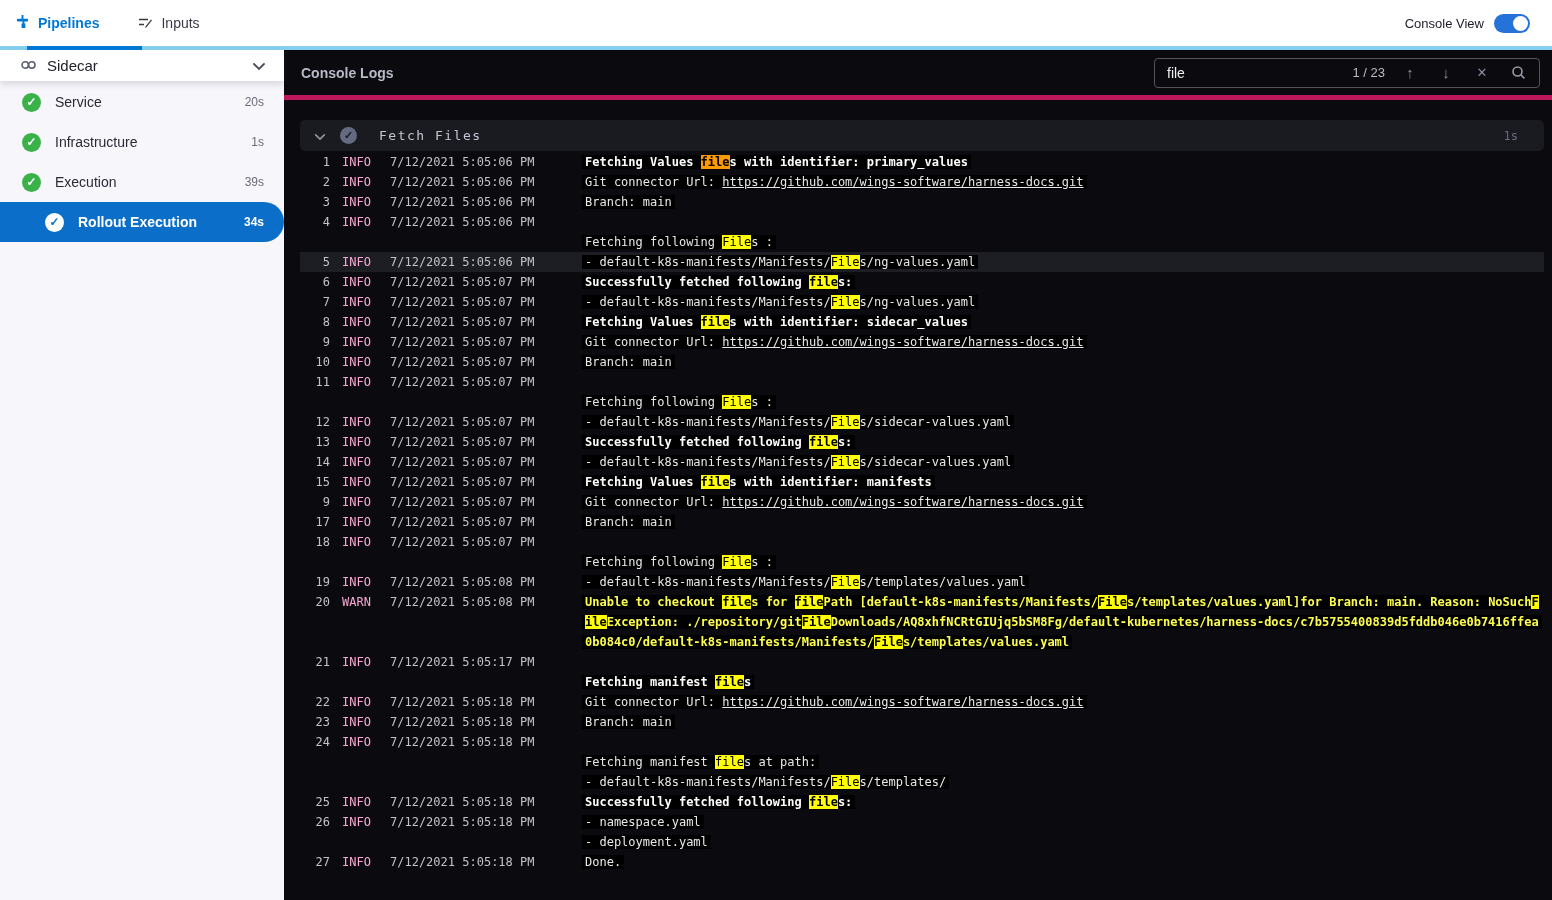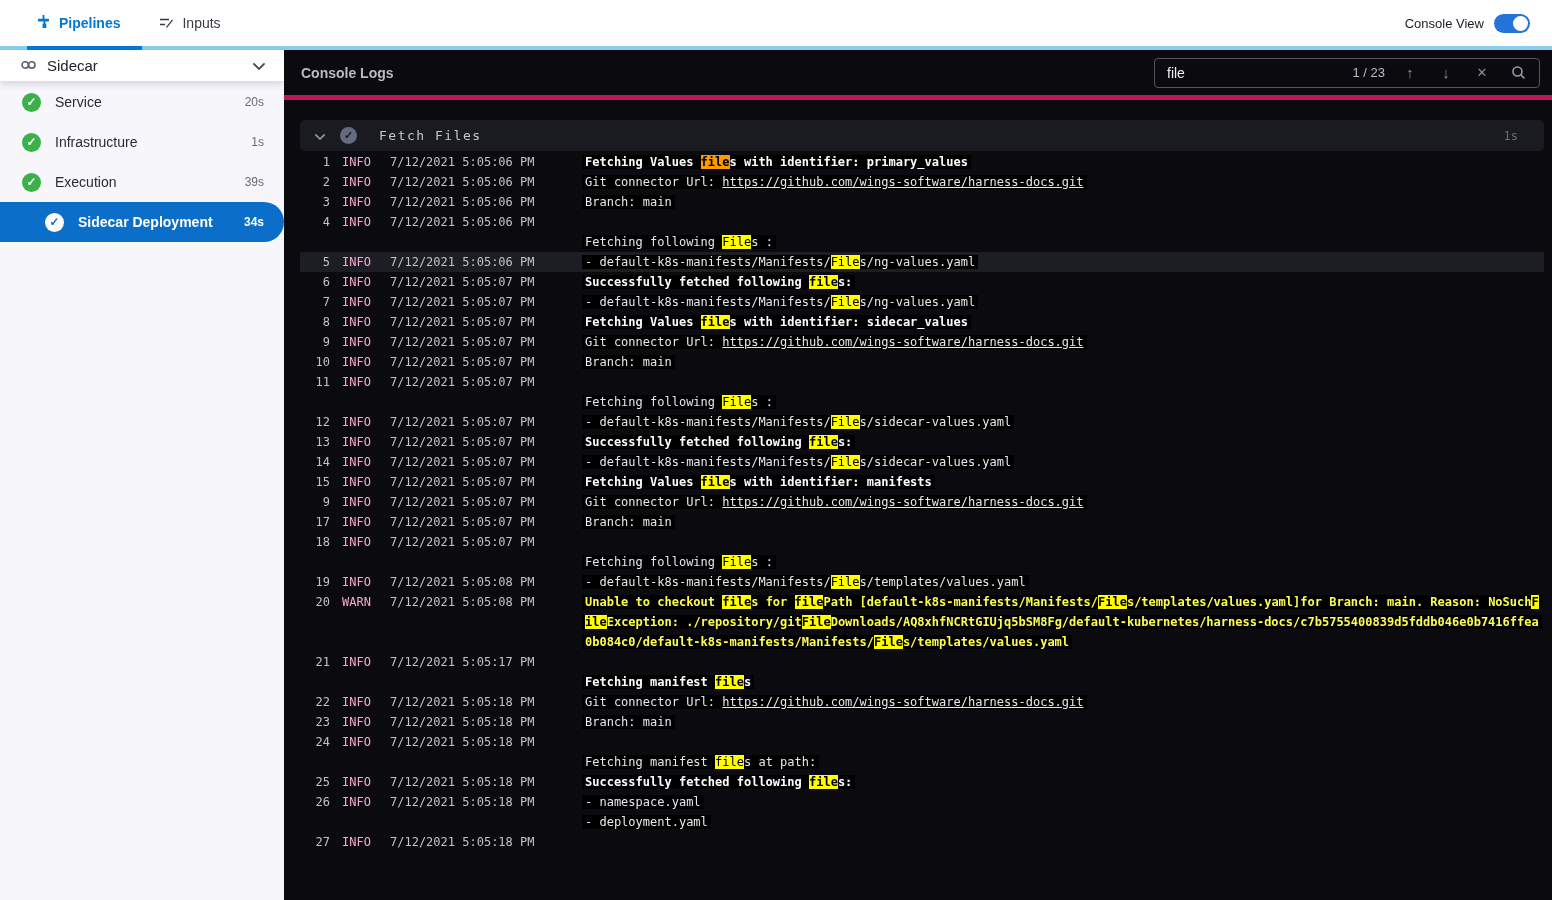--- a/index.html
+++ b/index.html
@@ -1,21 +1,21 @@
 <!DOCTYPE html>
 <html style="--accent_blue: #0278d5; --strip_blue: #87cff0; --toggle_blue: #2573d8; --selected_blue: #0b6fc9; --success_green: #3bb14a; --warn_yellow: #fdfd4e; --match_yellow: #ffff00; --current_match_orange: #ff9900;"><head>
 <meta charset="utf-8">
 <style>
   * { margin:0; padding:0; box-sizing:border-box; }
   html,body { width:1552px; height:900px; overflow:hidden; background:#0b0b0f;
     font-family:"Liberation Sans", sans-serif; }
 
   
   .topbar { position:relative; height:50px; background:#ffffff; }
-  .topbar-inner { height:46px; display:flex; align-items:center; padding-left:36px; }
+  .topbar-inner { height:46px; display:flex; align-items:center; padding-left:15px; }
   .strip { position:absolute; left:0; bottom:0; width:100%; height:4px; background:var(--strip_blue,#87cff0); }
   .tab { display:flex; align-items:center; gap:8px; font-size:14px; cursor:pointer; }
   .tab.active { color:var(--accent_blue,#0278d5); font-weight:bold; }
   .tab.inactive { color:#383946; margin-left:38px; }
   .tab-underline { position:absolute; left:27px; bottom:0; width:115px; height:4px;
     background:var(--accent_blue,#0278d5); z-index:2; }
   .topbar-right { margin-left:auto; display:flex; align-items:center; gap:10px; padding-right:22px;justify-content:space-between; }
   .cv-label { font-size:13px; color:#1c1c28; }
   .toggle { width:36px; height:19px; border-radius:10px; background:var(--toggle_blue,#2573d8);
     position:relative; cursor:pointer; }
@@ -141,21 +141,21 @@
           <span class="label">Infrastructure</span>
           <span class="dur">1s</span>
         </div>
         <div class="sb-item">
           <span class="check-green">✓</span>
           <span class="label">Execution</span>
           <span class="dur">39s</span>
         </div>
         <div class="sb-item selected">
           <span class="check-white">✓</span>
-          <span class="label">Sidecar Deployment</span>
+          <span class="label">Rollout Execution</span>
           <span class="dur">34s</span>
         </div>
       </div>
   </aside>
 
   <main class="console">
     <div class="console-head">
       <span class="console-title">Console Logs</span>
       <div class="searchbox">
         <input type="text" value="file" style="">
@@ -208,20 +208,21 @@
           <div class="log-row"><span class="c-num">19</span><span class="c-lvl">INFO</span><span class="c-time">7/12/2021 5:05:08 PM</span><div class="c-msg"><span class="chip"><span>- default-k8s-manifests/Manifests/</span><span class="hl-m">File</span><span>s/templates/values.yaml</span></span></div></div>
           <div class="log-row"><span class="c-num">20</span><span class="c-lvl">WARN</span><span class="c-time">7/12/2021 5:05:08 PM</span><div class="c-msg"><span class="chip b w"><span>Unable to checkout </span><span class="hl-m">file</span><span>s for </span><span class="hl-m">file</span><span>Path [default-k8s-manifests/Manifests/</span><span class="hl-m">File</span><span>s/templates/values.yaml]for Branch: main. Reason: NoSuch</span><span class="hl-m">F</span></span></div></div>
           <div class="log-row"><span class="c-num"></span><span class="c-lvl"></span><span class="c-time"></span><div class="c-msg"><span class="chip b w"><span class="hl-m">ile</span><span>Exception: ./repository/git</span><span class="hl-m">File</span><span>Downloads/AQ8xhfNCRtGIUjq5bSM8Fg/default-kubernetes/harness-docs/c7b5755400839d5fddb046e0b7416ffea</span></span></div></div>
           <div class="log-row"><span class="c-num"></span><span class="c-lvl"></span><span class="c-time"></span><div class="c-msg"><span class="chip b w"><span>0b084c0/default-k8s-manifests/Manifests/</span><span class="hl-m">File</span><span>s/templates/values.yaml</span></span></div></div>
           <div class="log-row"><span class="c-num">21</span><span class="c-lvl">INFO</span><span class="c-time">7/12/2021 5:05:17 PM</span><div class="c-msg"></div></div>
           <div class="log-row"><span class="c-num"></span><span class="c-lvl"></span><span class="c-time"></span><div class="c-msg"><span class="chip b"><span>Fetching manifest </span><span class="hl-m">file</span><span>s</span></span></div></div>
           <div class="log-row"><span class="c-num">22</span><span class="c-lvl">INFO</span><span class="c-time">7/12/2021 5:05:18 PM</span><div class="c-msg"><span class="chip"><span>Git connector Url: </span><span class="lnk">https://github.com/wings-software/harness-docs.git</span></span></div></div>
           <div class="log-row"><span class="c-num">23</span><span class="c-lvl">INFO</span><span class="c-time">7/12/2021 5:05:18 PM</span><div class="c-msg"><span class="chip"><span>Branch: main</span></span></div></div>
           <div class="log-row"><span class="c-num">24</span><span class="c-lvl">INFO</span><span class="c-time">7/12/2021 5:05:18 PM</span><div class="c-msg"></div></div>
           <div class="log-row"><span class="c-num"></span><span class="c-lvl"></span><span class="c-time"></span><div class="c-msg"><span class="chip"><span>Fetching manifest </span><span class="hl-m">file</span><span>s at path:</span></span></div></div>
+          <div class="log-row"><span class="c-num"></span><span class="c-lvl"></span><span class="c-time"></span><div class="c-msg"><span class="chip"><span>- default-k8s-manifests/Manifests/</span><span class="hl-m">File</span><span>s/templates/</span></span></div></div>
           <div class="log-row"><span class="c-num">25</span><span class="c-lvl">INFO</span><span class="c-time">7/12/2021 5:05:18 PM</span><div class="c-msg"><span class="chip b"><span>Successfully fetched following </span><span class="hl-m">file</span><span>s:</span></span></div></div>
           <div class="log-row"><span class="c-num">26</span><span class="c-lvl">INFO</span><span class="c-time">7/12/2021 5:05:18 PM</span><div class="c-msg"><span class="chip"><span>- namespace.yaml</span></span></div></div>
           <div class="log-row"><span class="c-num"></span><span class="c-lvl"></span><span class="c-time"></span><div class="c-msg"><span class="chip"><span>- deployment.yaml</span></span></div></div>
-          <div class="log-row"><span class="c-num">27</span><span class="c-lvl">INFO</span><span class="c-time">7/12/2021 5:05:18 PM</span></div>
+          <div class="log-row"><span class="c-num">27</span><span class="c-lvl">INFO</span><span class="c-time">7/12/2021 5:05:18 PM</span><div class="c-msg"><span class="chip"><span>Done.</span></span></div></div>
         </div>
     </div>
   </main>
 </div>
 
 </body></html>

